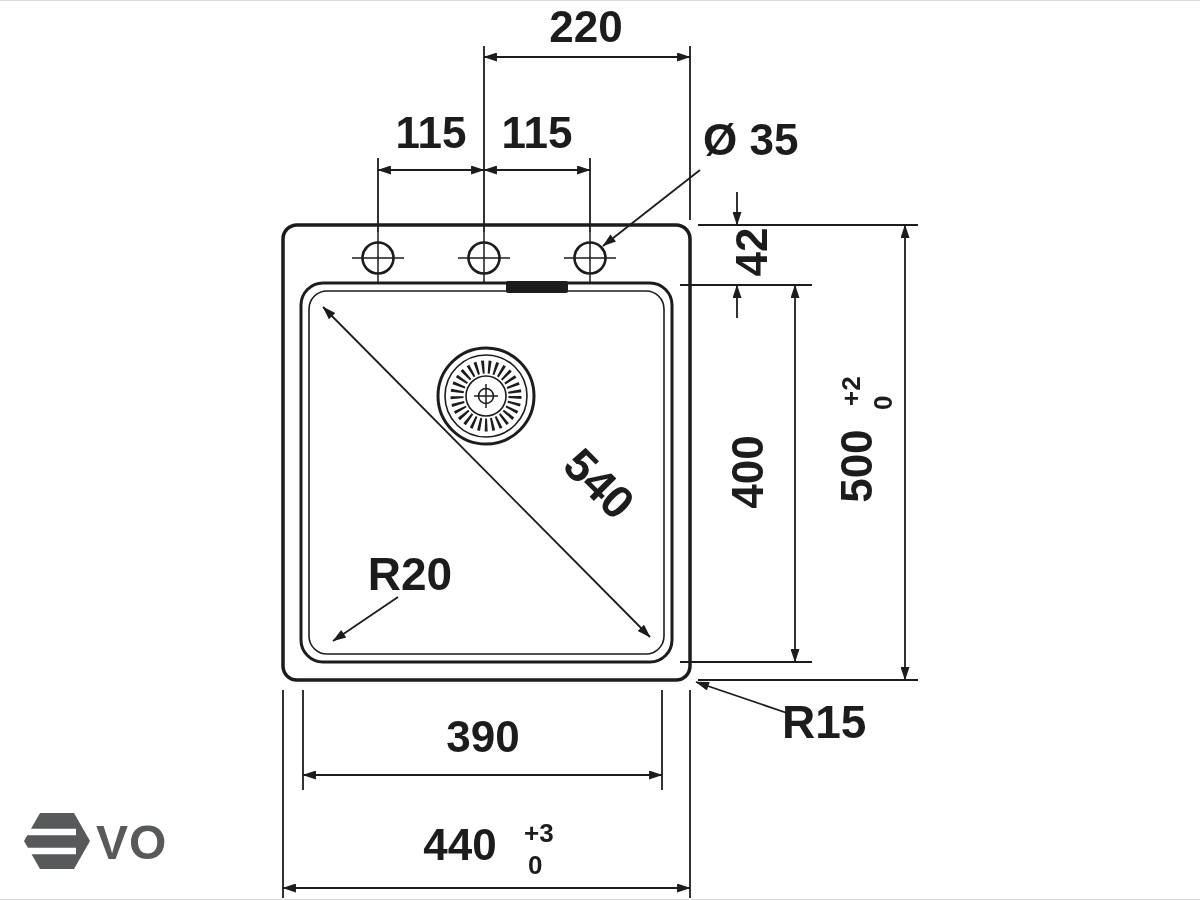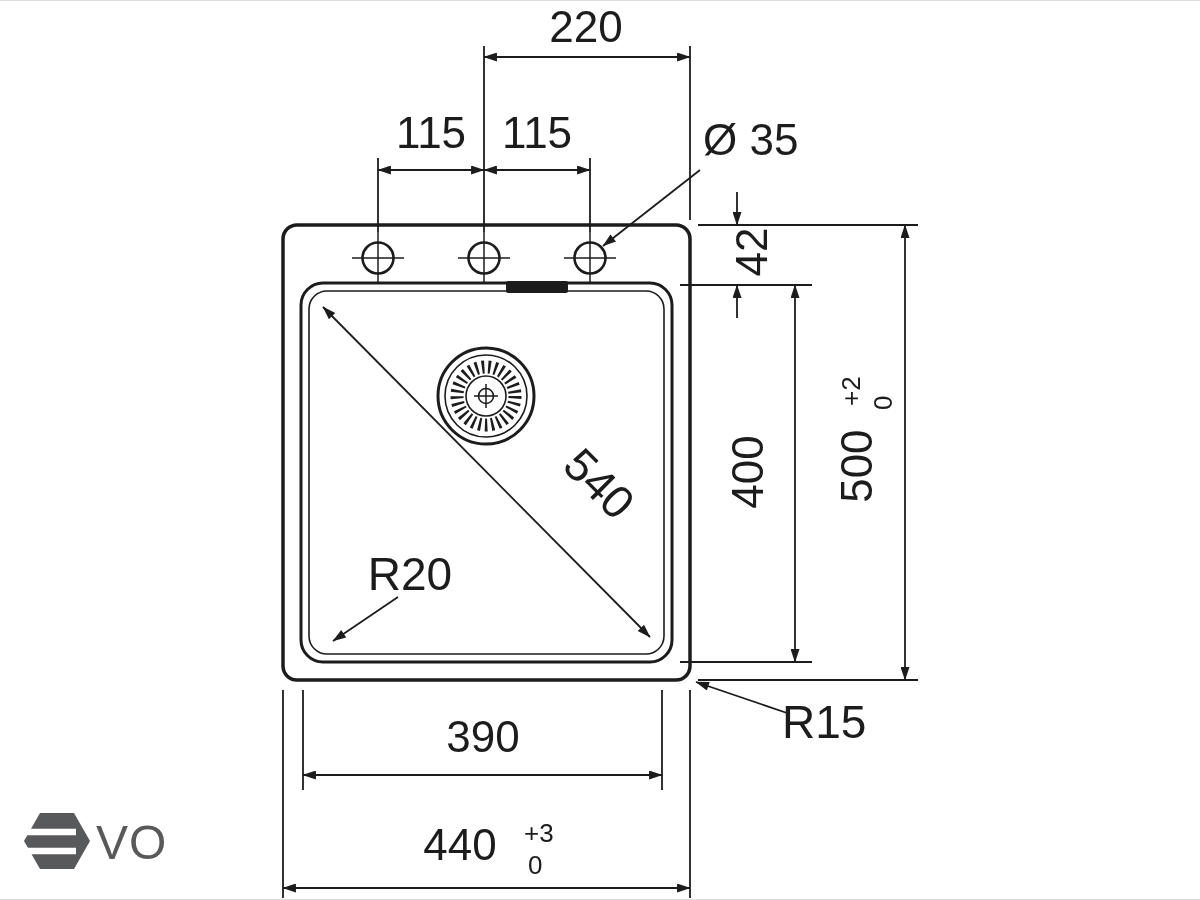--- a/index.html
+++ b/index.html
@@ -1,18 +1,18 @@
 <!DOCTYPE html>
 <html><head>
 <meta charset="utf-8">
 <style>
   html,body{margin:0;padding:0;}
   body{width:1200px;height:900px;background:#ffffff;}
   .stage{position:relative;width:1200px;height:900px;background:#ffffff;overflow:hidden;
-         font-family:"Liberation Sans",sans-serif;}
+         font-family:"Liberation Sans",sans-serif;font-weight:bold;}
   .edge-line{position:absolute;left:0;width:100%;height:1px;background:#dcdcdc;}
   svg{display:block;}
   .ln{stroke:#1c1c1c;fill:none;}
   .outline{stroke-width:3.5;}
   .bowl{stroke-width:3;}
   .thin{stroke-width:1.6;}
   .dim{stroke:#1c1c1c;fill:none;stroke-width:1.8;}
   .cross{stroke:#1c1c1c;stroke-width:1.5;fill:none;}
   .hole{stroke:#1c1c1c;stroke-width:2.6;fill:none;}
   .spoke-ring{stroke:#1c1c1c;fill:none;stroke-width:13;stroke-dasharray:2.5 3.8;}

